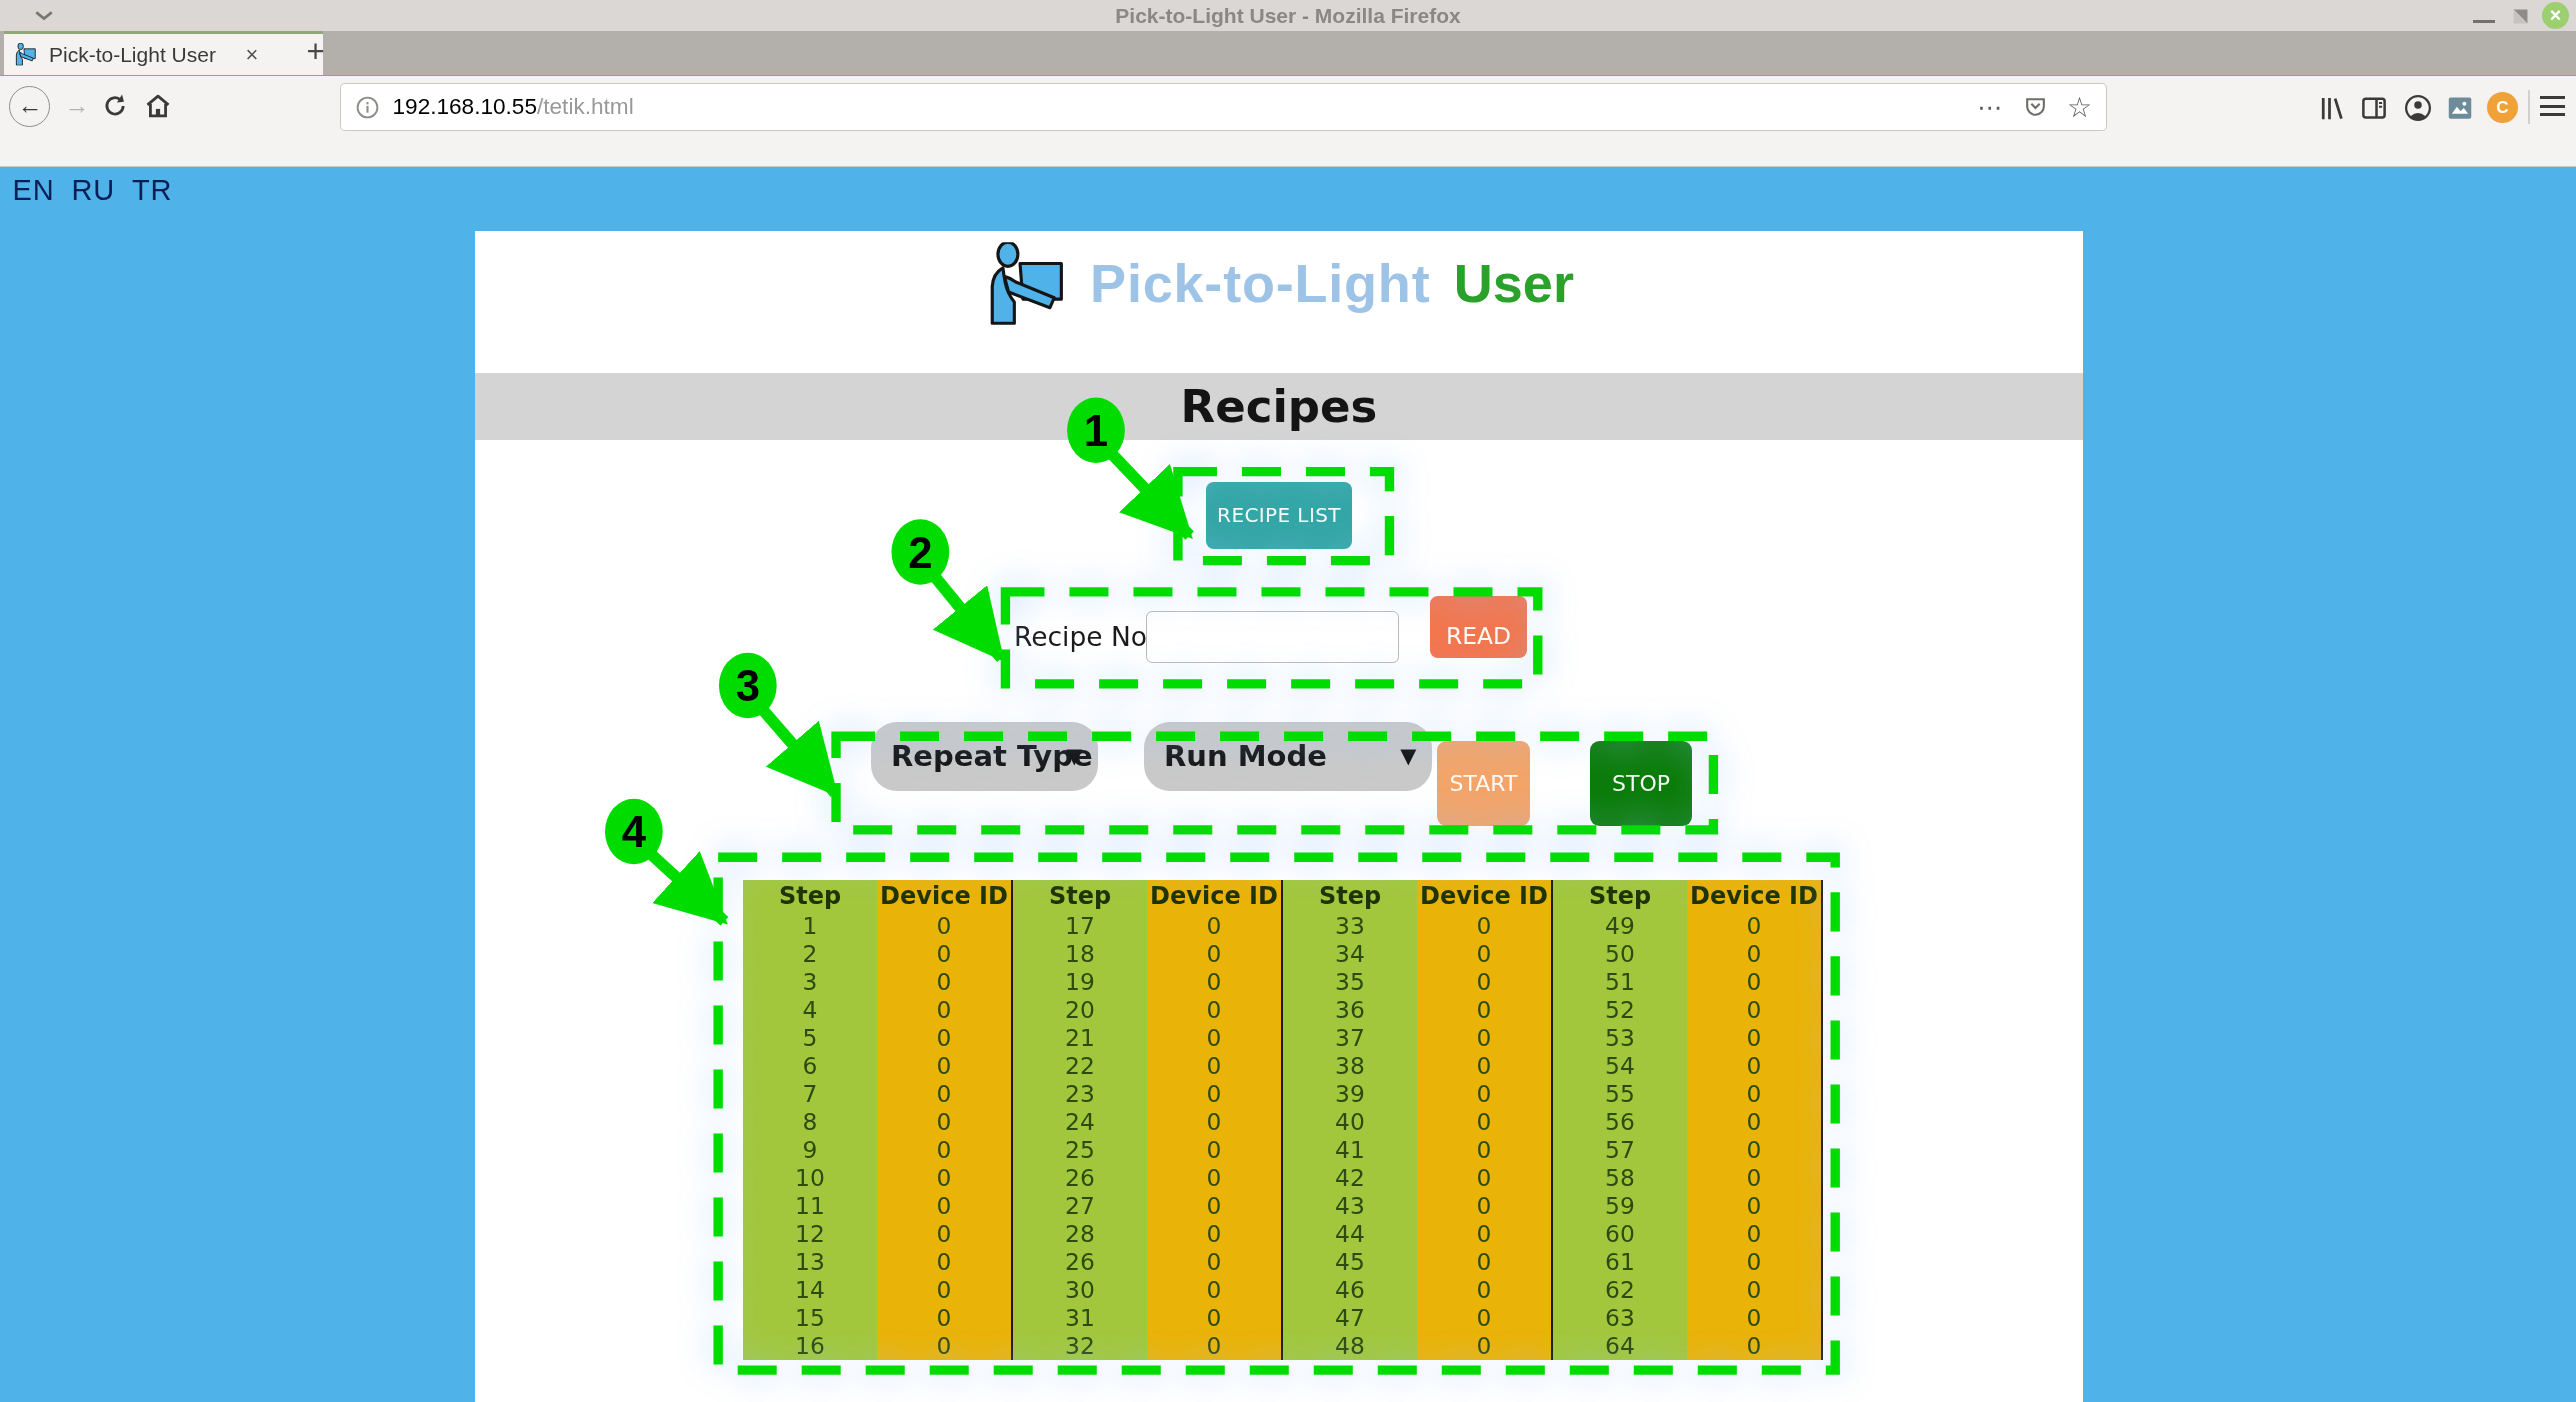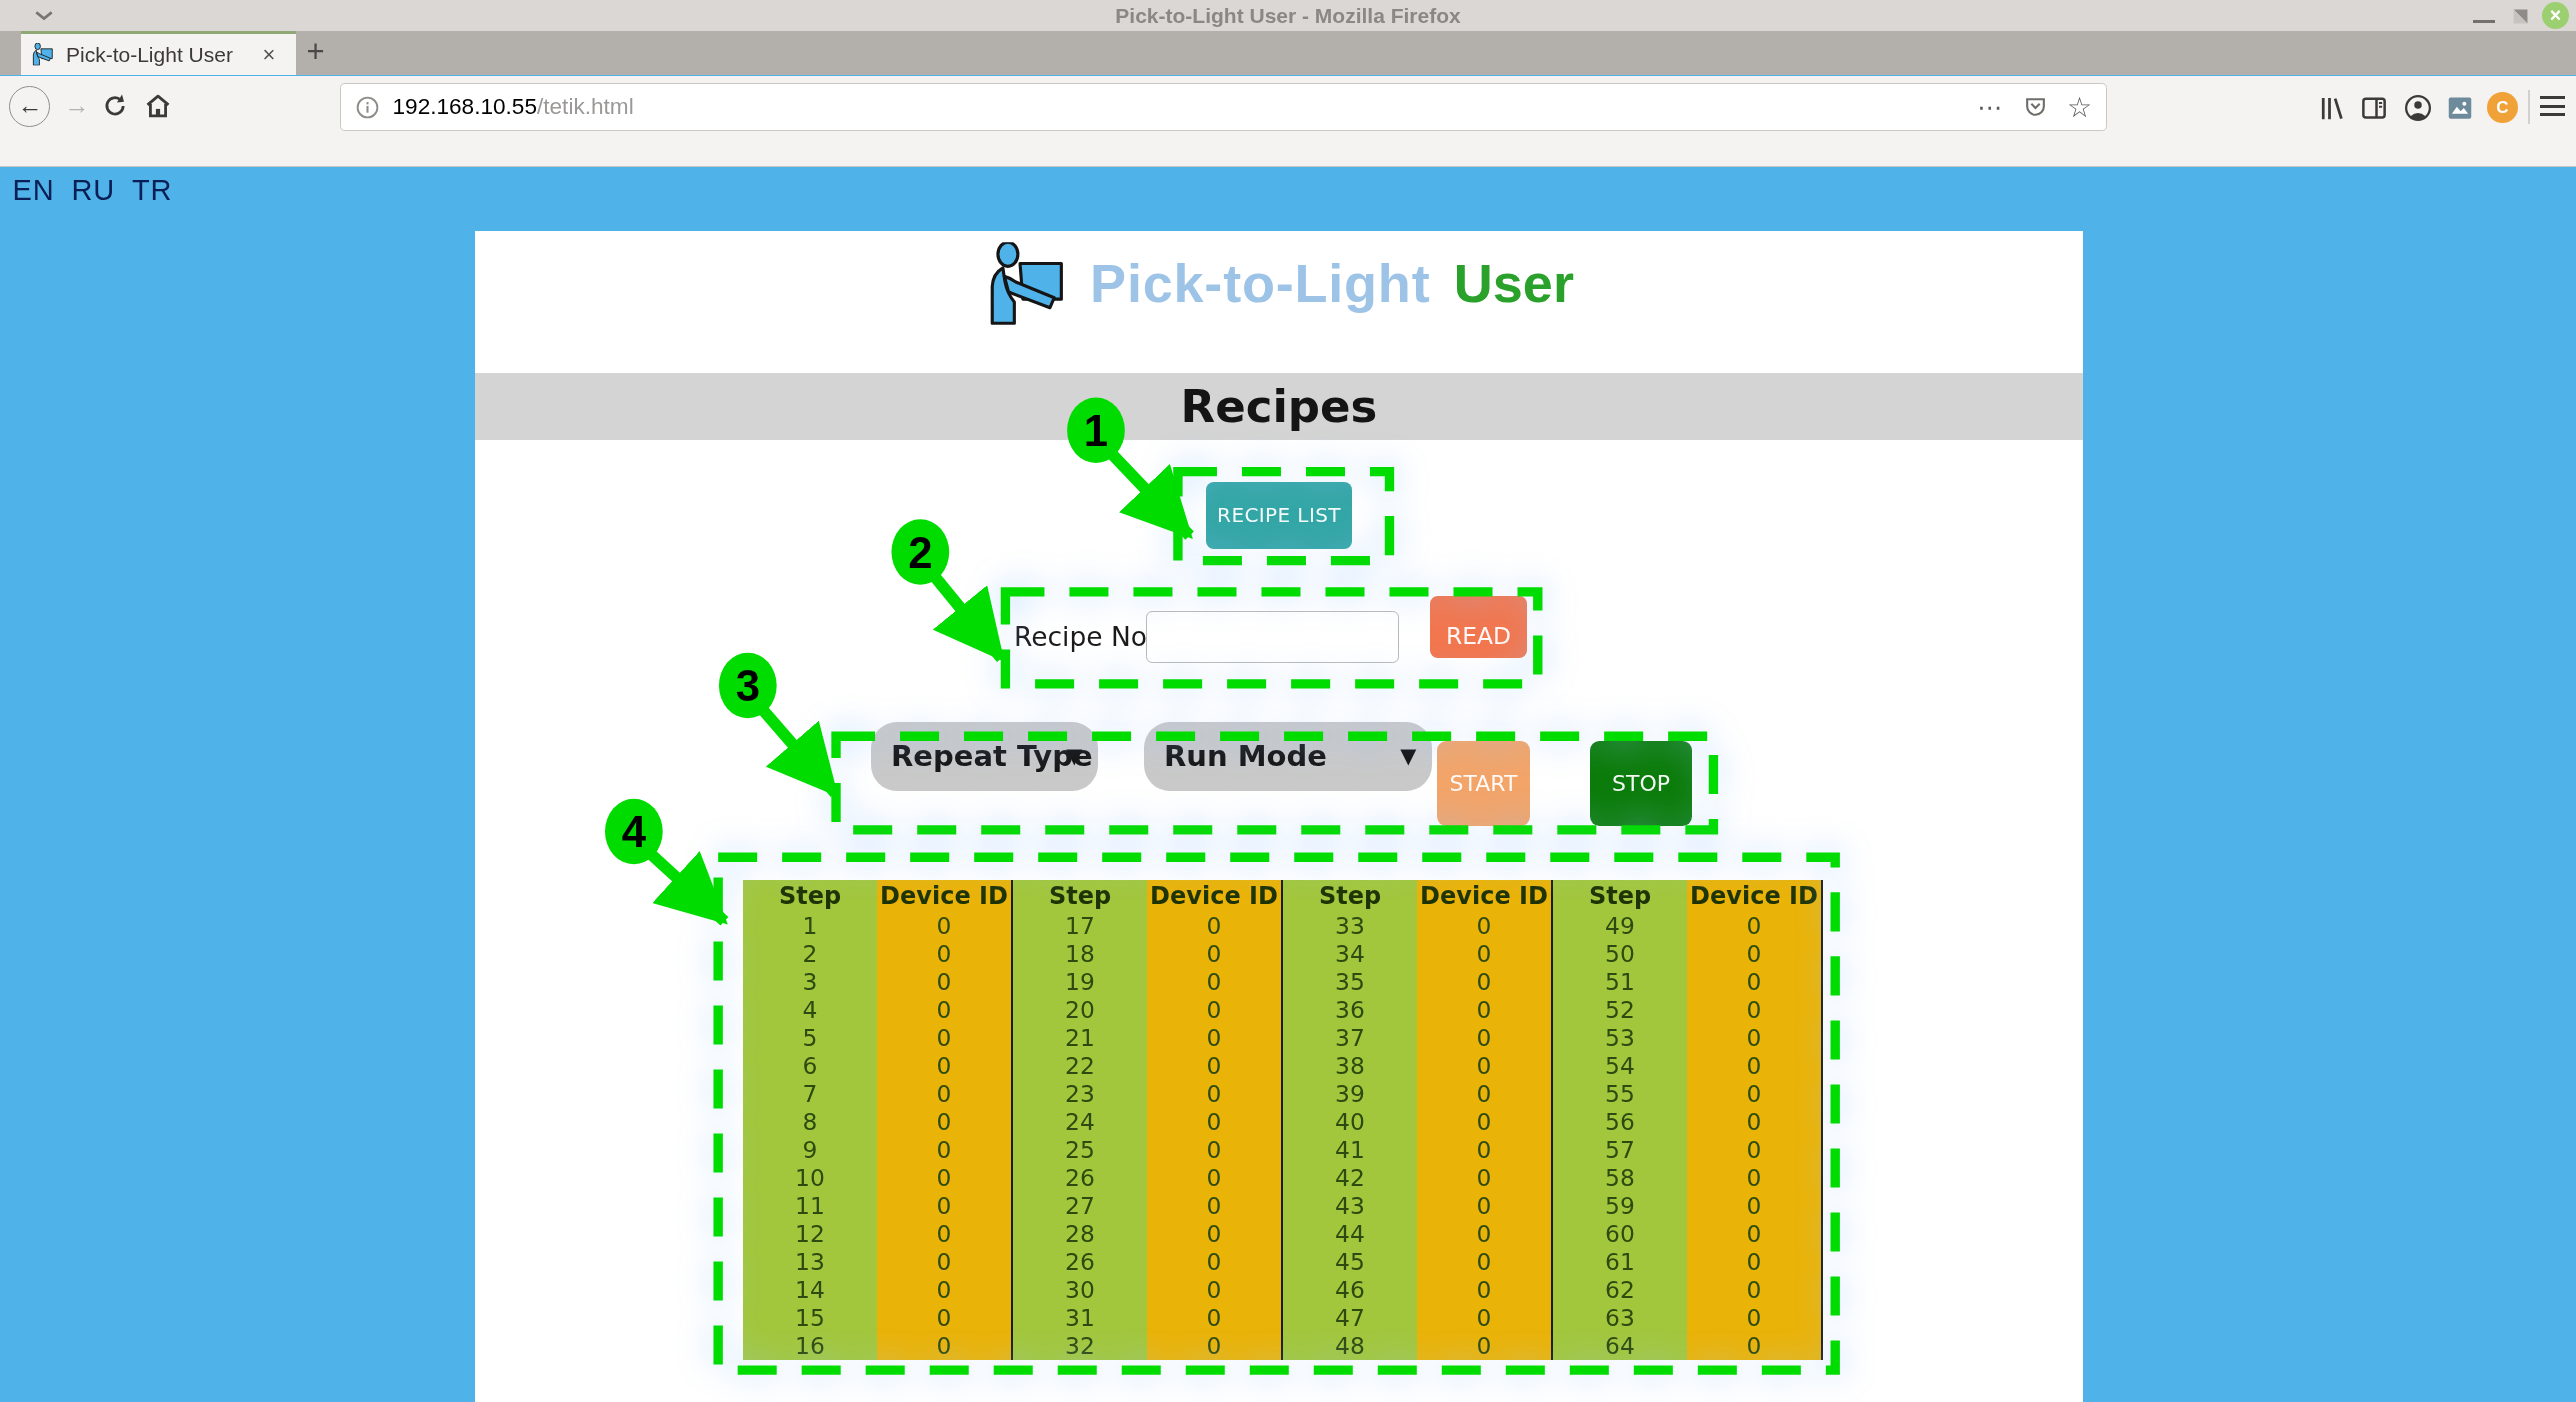--- a/index.html
+++ b/index.html
@@ -11,21 +11,21 @@
   .titlebar .wtitle { position:absolute; left:0; top:0; width:100%; height:31px; line-height:31px;
     text-align:center; font-size:21px; font-weight:bold; color:#8a8884; }
   .tb-chevron { position:absolute; left:34px; top:10px; }
   .btn-min { position:absolute; left:2473px; top:19.5px; width:22px; height:3.9px; background:#73716d; }
   .btn-max { position:absolute; left:2512px; top:7.8px; width:17px; height:17px; }
   .btn-close { position:absolute; left:2542px; top:2.3px; width:27px; height:27px; border-radius:50%;
     background:#9CCF70; color:#fff; font-size:19.5px; font-weight:bold; text-align:center; line-height:26.5px; }
 
   
   .tabstrip { position:absolute; left:0; top:31px; width:2576px; height:44px; background:#b3b0ac; }
-  .tab { position:absolute; left:21px; top:0; width:275px; height:44px; background:#f5f3f1;
+  .tab { position:absolute; left:4px; top:0; width:319px; height:44px; background:#f5f3f1;
     border-top:3.1px solid #8fa876; }
   .tab .fav { position:absolute; left:11px; top:9.4px; }
   .tab .tlabel { position:absolute; left:45px; top:0; line-height:41px; font-size:21px; color:#3c3a38; }
   .tab .tclose { position:absolute; left:231px; top:0; width:34px; line-height:41px; font-size:22px;
     color:#55534f; text-align:center; }
   .newtab { position:absolute; left:295px; top:0; width:41px; line-height:41px; font-size:31px;
     font-weight:300; color:#4a4846; text-align:center; }
 
   
   .navbar { position:absolute; left:0; top:76px; width:2576px; height:91px; background:#f5f3f1;

